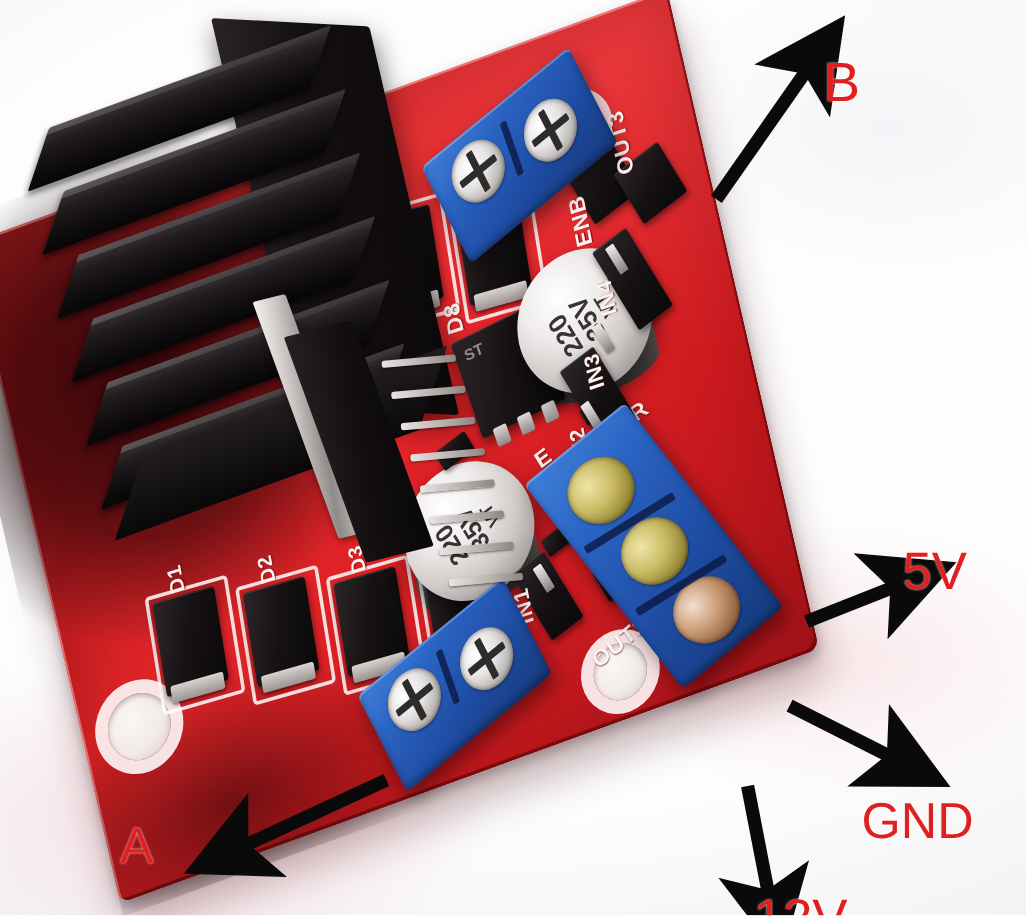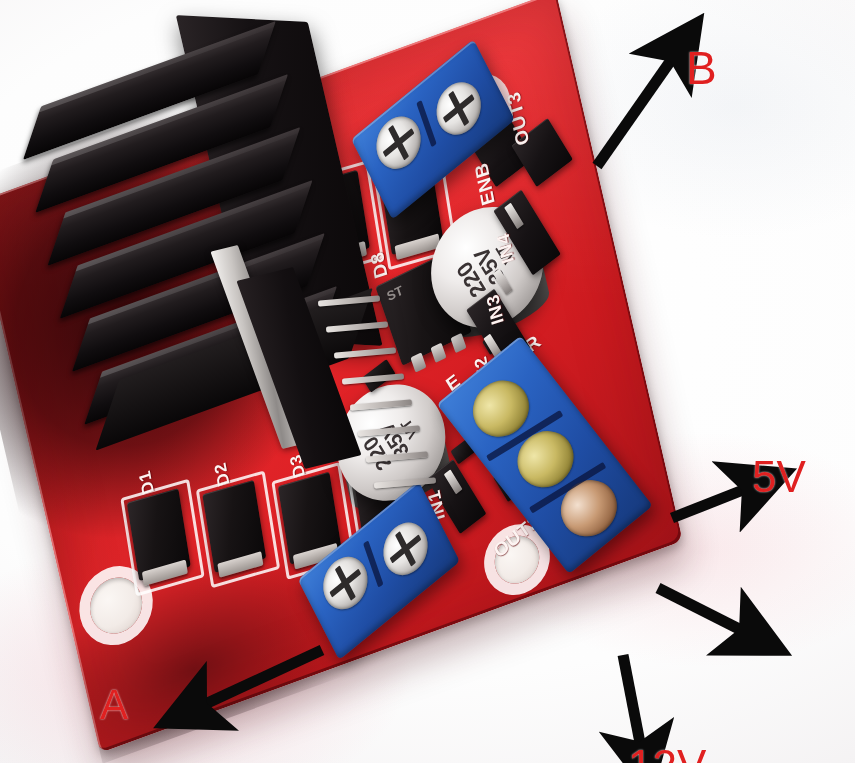--- a/index.html
+++ b/index.html
@@ -443,15 +443,16 @@
     <line x1="672" y1="518" x2="748" y2="488" stroke="#0a0a0a" stroke-width="11" marker-end="url(#ah)"></line>
 
     <line x1="658" y1="588" x2="745" y2="632" stroke="#0a0a0a" stroke-width="11" marker-end="url(#ah)"></line>
 
     <line x1="623" y1="655" x2="641" y2="748" stroke="#0a0a0a" stroke-width="11" marker-end="url(#ah)"></line>
   </svg>
 
   <div class="anno-label lbl-B">B</div>
   <div class="anno-label lbl-A">A</div>
   <div class="anno-label lbl-5V">5V</div>
+  <div class="anno-label lbl-GND">GND</div>
   <div class="anno-label lbl-12V">12V</div>
 
 </div>
 
 </body></html>

